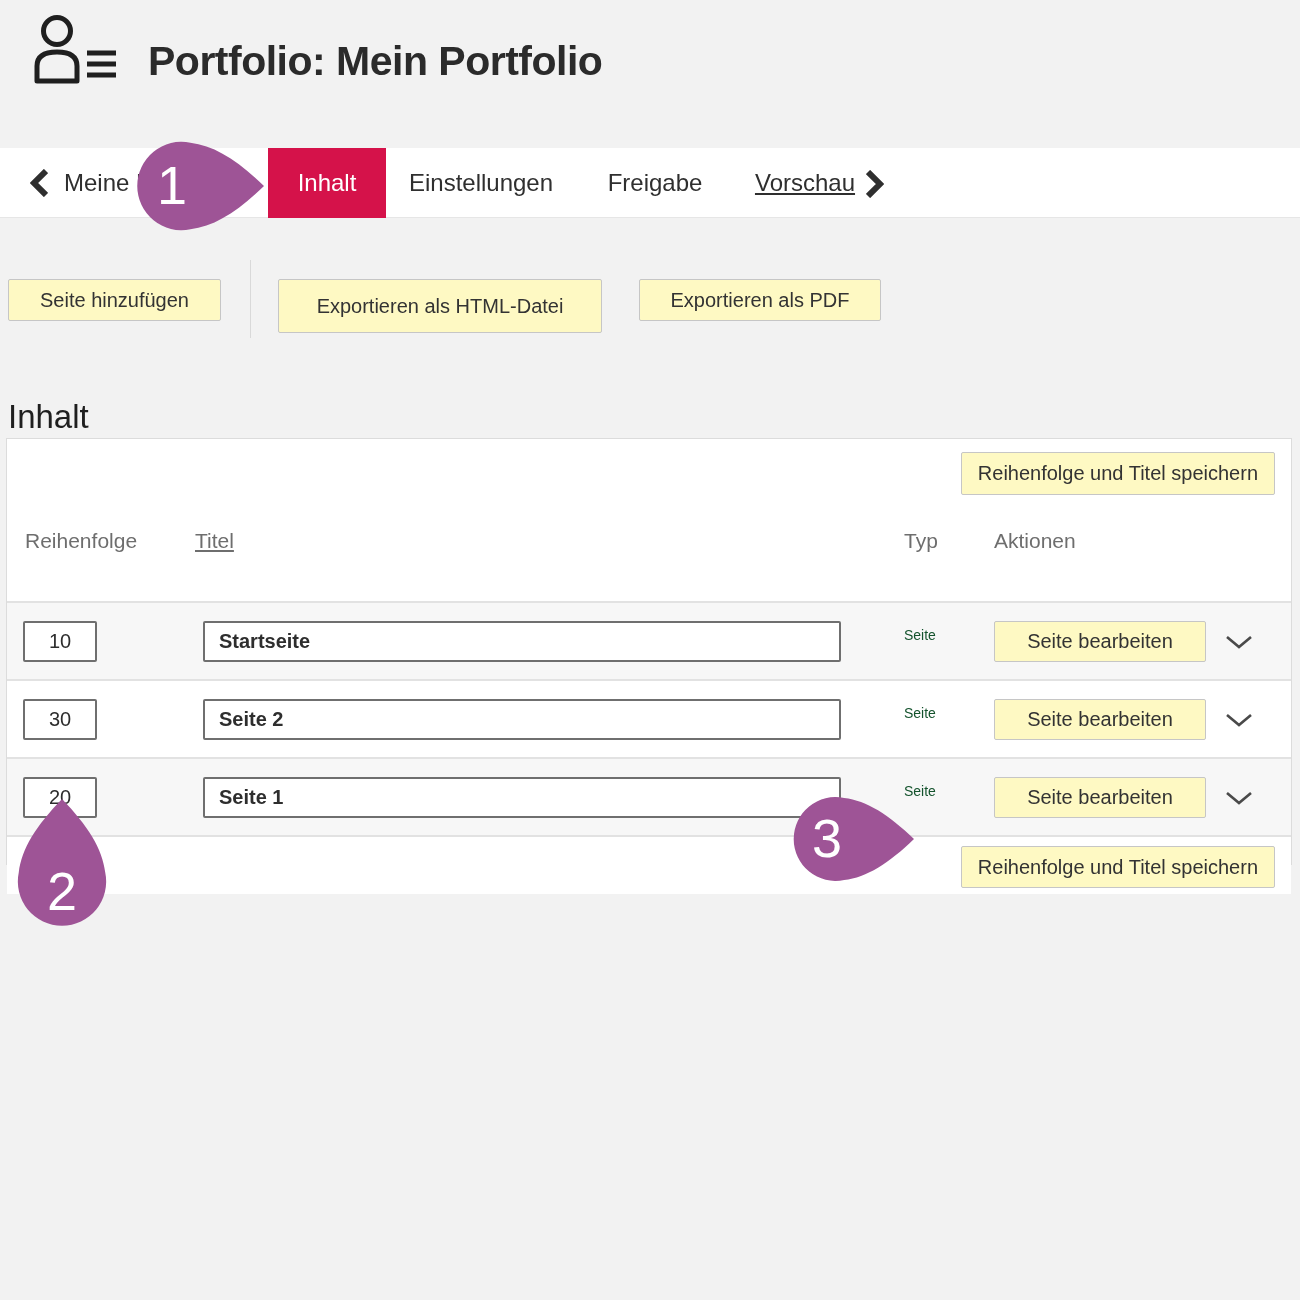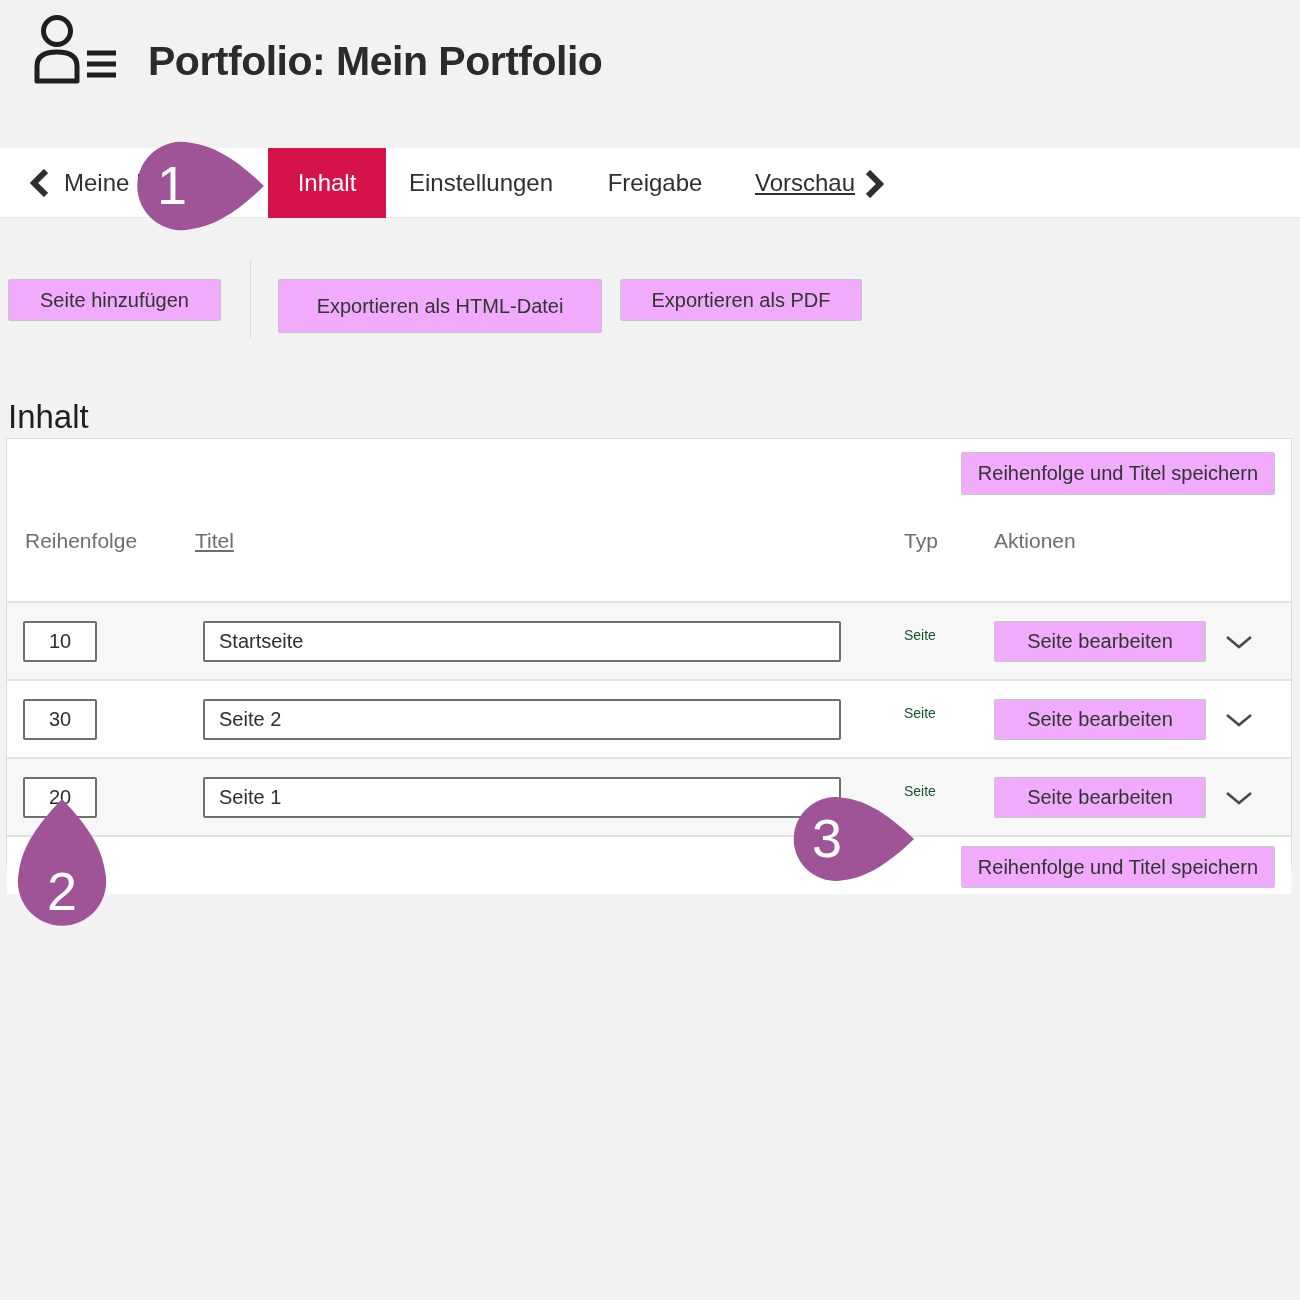--- a/index.html
+++ b/index.html
@@ -24,45 +24,45 @@
          font-size:24px; color:#2f2f2f; cursor:pointer; }
   .tab.active { background:var(--red); color:#ffffff; }
   .tab-inhalt { left:268px; width:118px; }
   .tab-einst  { left:405px; width:152px; }
   .tab-frei   { left:607px; width:96px; }
   .tab-vor    { left:752px; width:106px;text-decoration:underline; }
   .fwd-chev { position:absolute; left:866px; top:22px; }
 
   
   .btn { display:flex; align-items:center; justify-content:center;
-         background:#f0abfc; border:1px solid #c6c6c6; border-radius:2px;
+         background:#fef9c3; border:1px solid #c6c6c6; border-radius:2px;
          font-size:20px; color:#333333; font-family:"Liberation Sans",sans-serif; cursor:pointer; }
   .tb-add  { position:absolute; left:8px;   top:279px; width:213px; height:42px; }
   .tb-html { position:absolute; left:278px; top:279px; width:324px; height:54px; }
-  .tb-pdf  { position:absolute; left:620px; top:279px; width:242px; height:42px; }
+  .tb-pdf  { position:absolute; left:639px; top:279px; width:242px; height:42px; }
   .tb-divider { position:absolute; left:250px; top:260px; width:1px; height:78px; background:#d9d9d9; }
 
   
   .section-heading { position:absolute; left:8px; top:398px; font-size:33px; font-weight:400; color:#1f1f1f; }
 
   .panel { position:absolute; left:6px; top:438px; width:1286px; height:427px;
            background:#ffffff; border:1px solid #dcdcdc; }
   .save-top { position:absolute; right:16px; top:13px; height:43px; padding:0 16px; }
   .colhead { position:absolute; top:90px; font-size:21px; color:#6e6e6e; }
   .ch-order { left:18px; } .ch-title { left:188px;text-decoration:underline; } .ch-type { left:897px; } .ch-actions { left:987px; }
 
   .rows { position:absolute; left:0; top:130px; width:100%;margin-top:32px; }
   .trow { position:relative; width:100%; height:78px; border-top:2px solid #e2e2e2; background:#ffffff; }
   .trow.alt { background:#f7f7f7; }
   .order-input { position:absolute; left:16px; top:18px; width:74px; height:41px;
                  border:2px solid #6f6f6f; border-radius:2px; background:#fff;
                  font-size:20px; color:#2e2e2e; text-align:center; font-family:"Liberation Sans",sans-serif; }
   .title-input { position:absolute; left:196px; top:18px; width:638px; height:41px;
                  border:2px solid #6f6f6f; border-radius:2px; background:#fff; padding:0 14px;
-                 font-size:20px; color:#2e2e2e; font-family:"Liberation Sans",sans-serif; }
+                 font-size:20px; color:#2e2e2e; font-family:"Liberation Sans",sans-serif;font-weight:bold; }
   .row-type { position:absolute; left:897px; top:24px; font-size:14px; color:#14532d; }
   .edit-btn { position:absolute; left:987px; top:18px; width:212px; height:41px; }
   .row-chev { position:absolute; left:1212px; top:28px; width:40px; height:22px;
               display:flex; align-items:center; justify-content:center; cursor:pointer; }
 
   .frow { position:relative; width:100%; height:59px; border-top:2px solid #e2e2e2; background:#ffffff; }
   .save-bottom { position:absolute; right:16px; top:9px; height:42px; padding:0 16px; }
 
   
   .balloon { position:absolute; }

